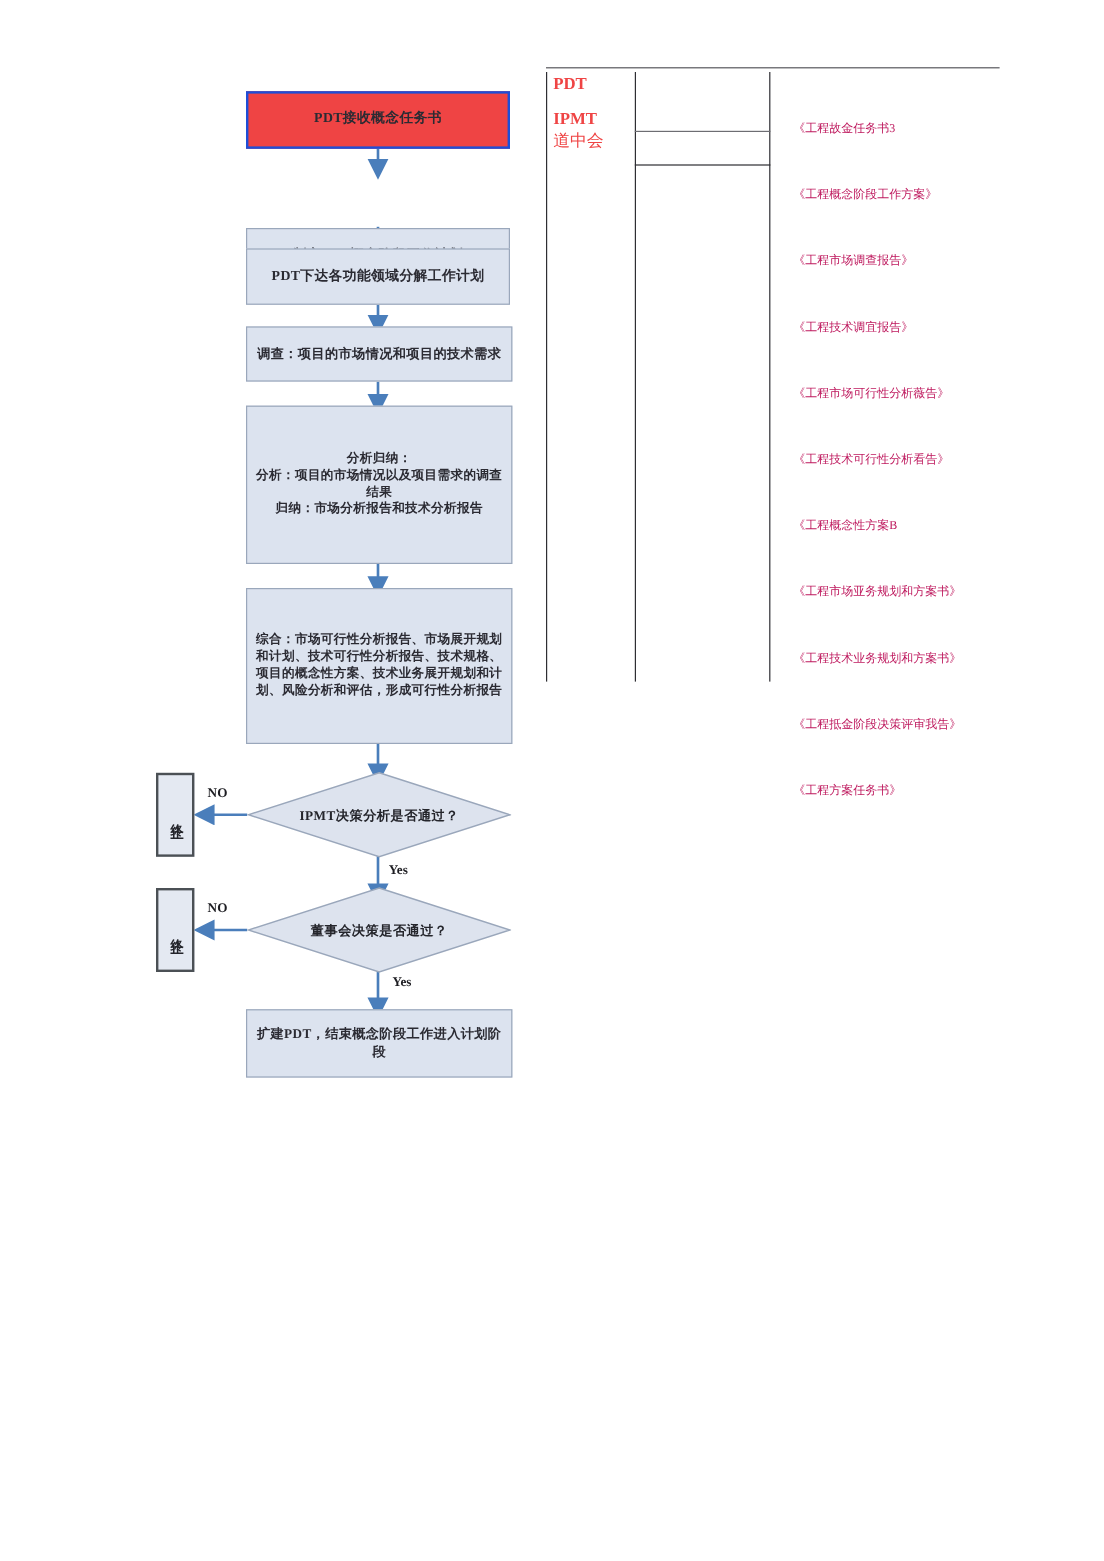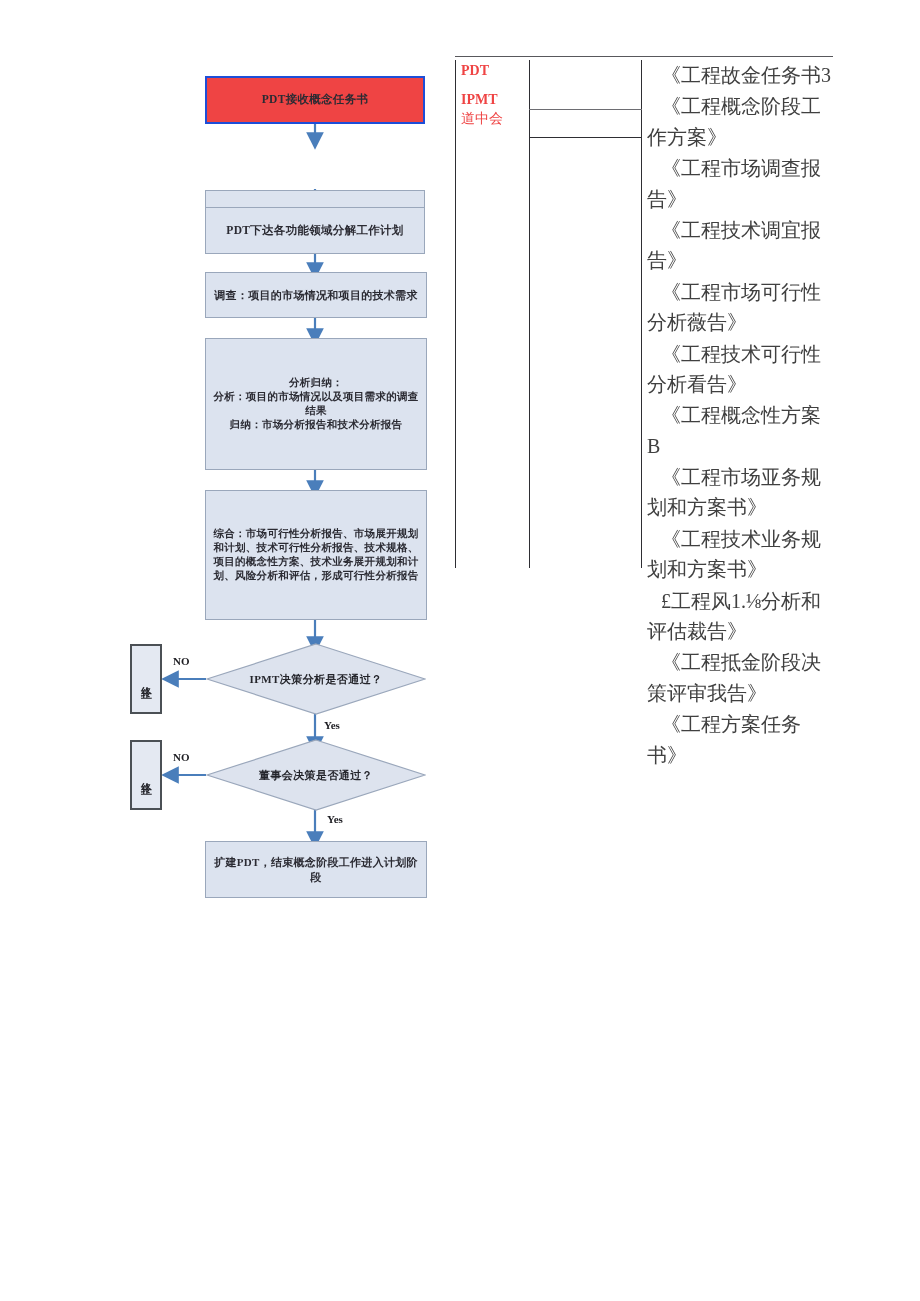--- a/index.html
+++ b/index.html
@@ -168,25 +168,26 @@
   }
   #cell-doc .link.b { font-weight: bold; color: #7d7fbb; }
 
   #cell-outputs {
     left: 192px;
     top: 4px;
     width: 185px;
   }
   #cell-outputs .oitem {
     font-family: "Liberation Serif", "DejaVu Serif", serif;
-    font-size: 20px;
-    color: #404040;
+    font-size: 10px;
+    color: #be185d;
     line-height: 1.52;
     text-indent: 14px;
     margin-bottom: 1px;
+    margin-top: 40px;
   }
 </style>
 </head>
 <body>
 
 <div id="flowchart">
 
   <svg width="460" height="930" style="position:absolute;left:0;top:0;">
     <defs>
       <marker id="ah" markerWidth="8" markerHeight="8" refX="4" refY="4" orient="auto">
@@ -287,17 +288,16 @@
   <div class="cell" id="cell-outputs">
     <div class="oitem">《工程故金任务书3</div>
     <div class="oitem">《工程概念阶段工作方案》</div>
     <div class="oitem">《工程市场调查报告》</div>
     <div class="oitem">《工程技术调宜报告》</div>
     <div class="oitem">《工程市场可行性分析薇告》</div>
     <div class="oitem">《工程技术可行性分析看告》</div>
     <div class="oitem">《工程概念性方案B</div>
     <div class="oitem">《工程市场亚务规划和方案书》</div>
     <div class="oitem">《工程技术业务规划和方案书》</div>
-    <div class="oitem">£工程风1.⅛分析和评估裁告》</div>
     <div class="oitem">《工程抵金阶段决策评审我告》</div>
     <div class="oitem">《工程方案任务书》</div>
   </div>
 </div>
 
 </body></html>

